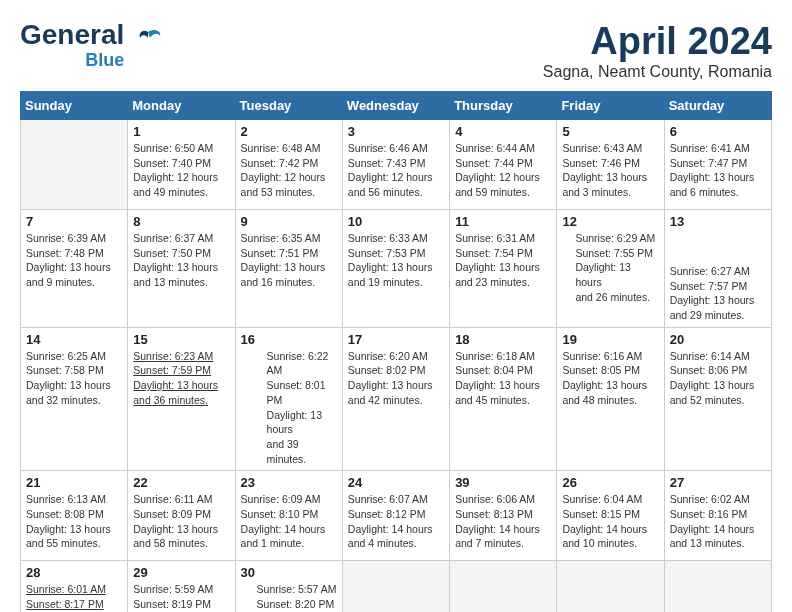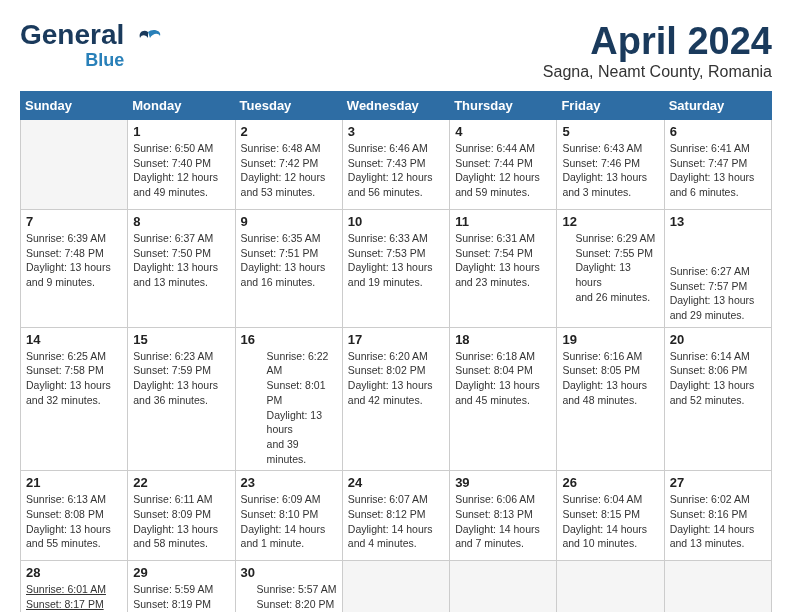--- a/index.html
+++ b/index.html
@@ -210,21 +210,21 @@
       <tr class="week-row">
         <td>
           <span class="day-number">14</span>
           <div class="day-info" style="white-space: pre-line;">Sunrise: 6:25 AM
 Sunset: 7:58 PM
 Daylight: 13 hours
 and 32 minutes.</div>
         </td>
         <td>
           <span class="day-number">15</span>
-          <div class="day-info" style="white-space: pre-line;">Sunrise: 6:23 AM
+          <div class="day-info" style="white-space: pre-line; text-decoration: underline;">Sunrise: 6:23 AM
 Sunset: 7:59 PM
 Daylight: 13 hours
 and 36 minutes.</div>
         </td>
         <td>
           <span class="day-number">16</span>
           <div class="day-info" style="white-space: pre-line; margin-left: 26px;">Sunrise: 6:22 AM
 Sunset: 8:01 PM
 Daylight: 13 hours
 and 39 minutes.</div>

